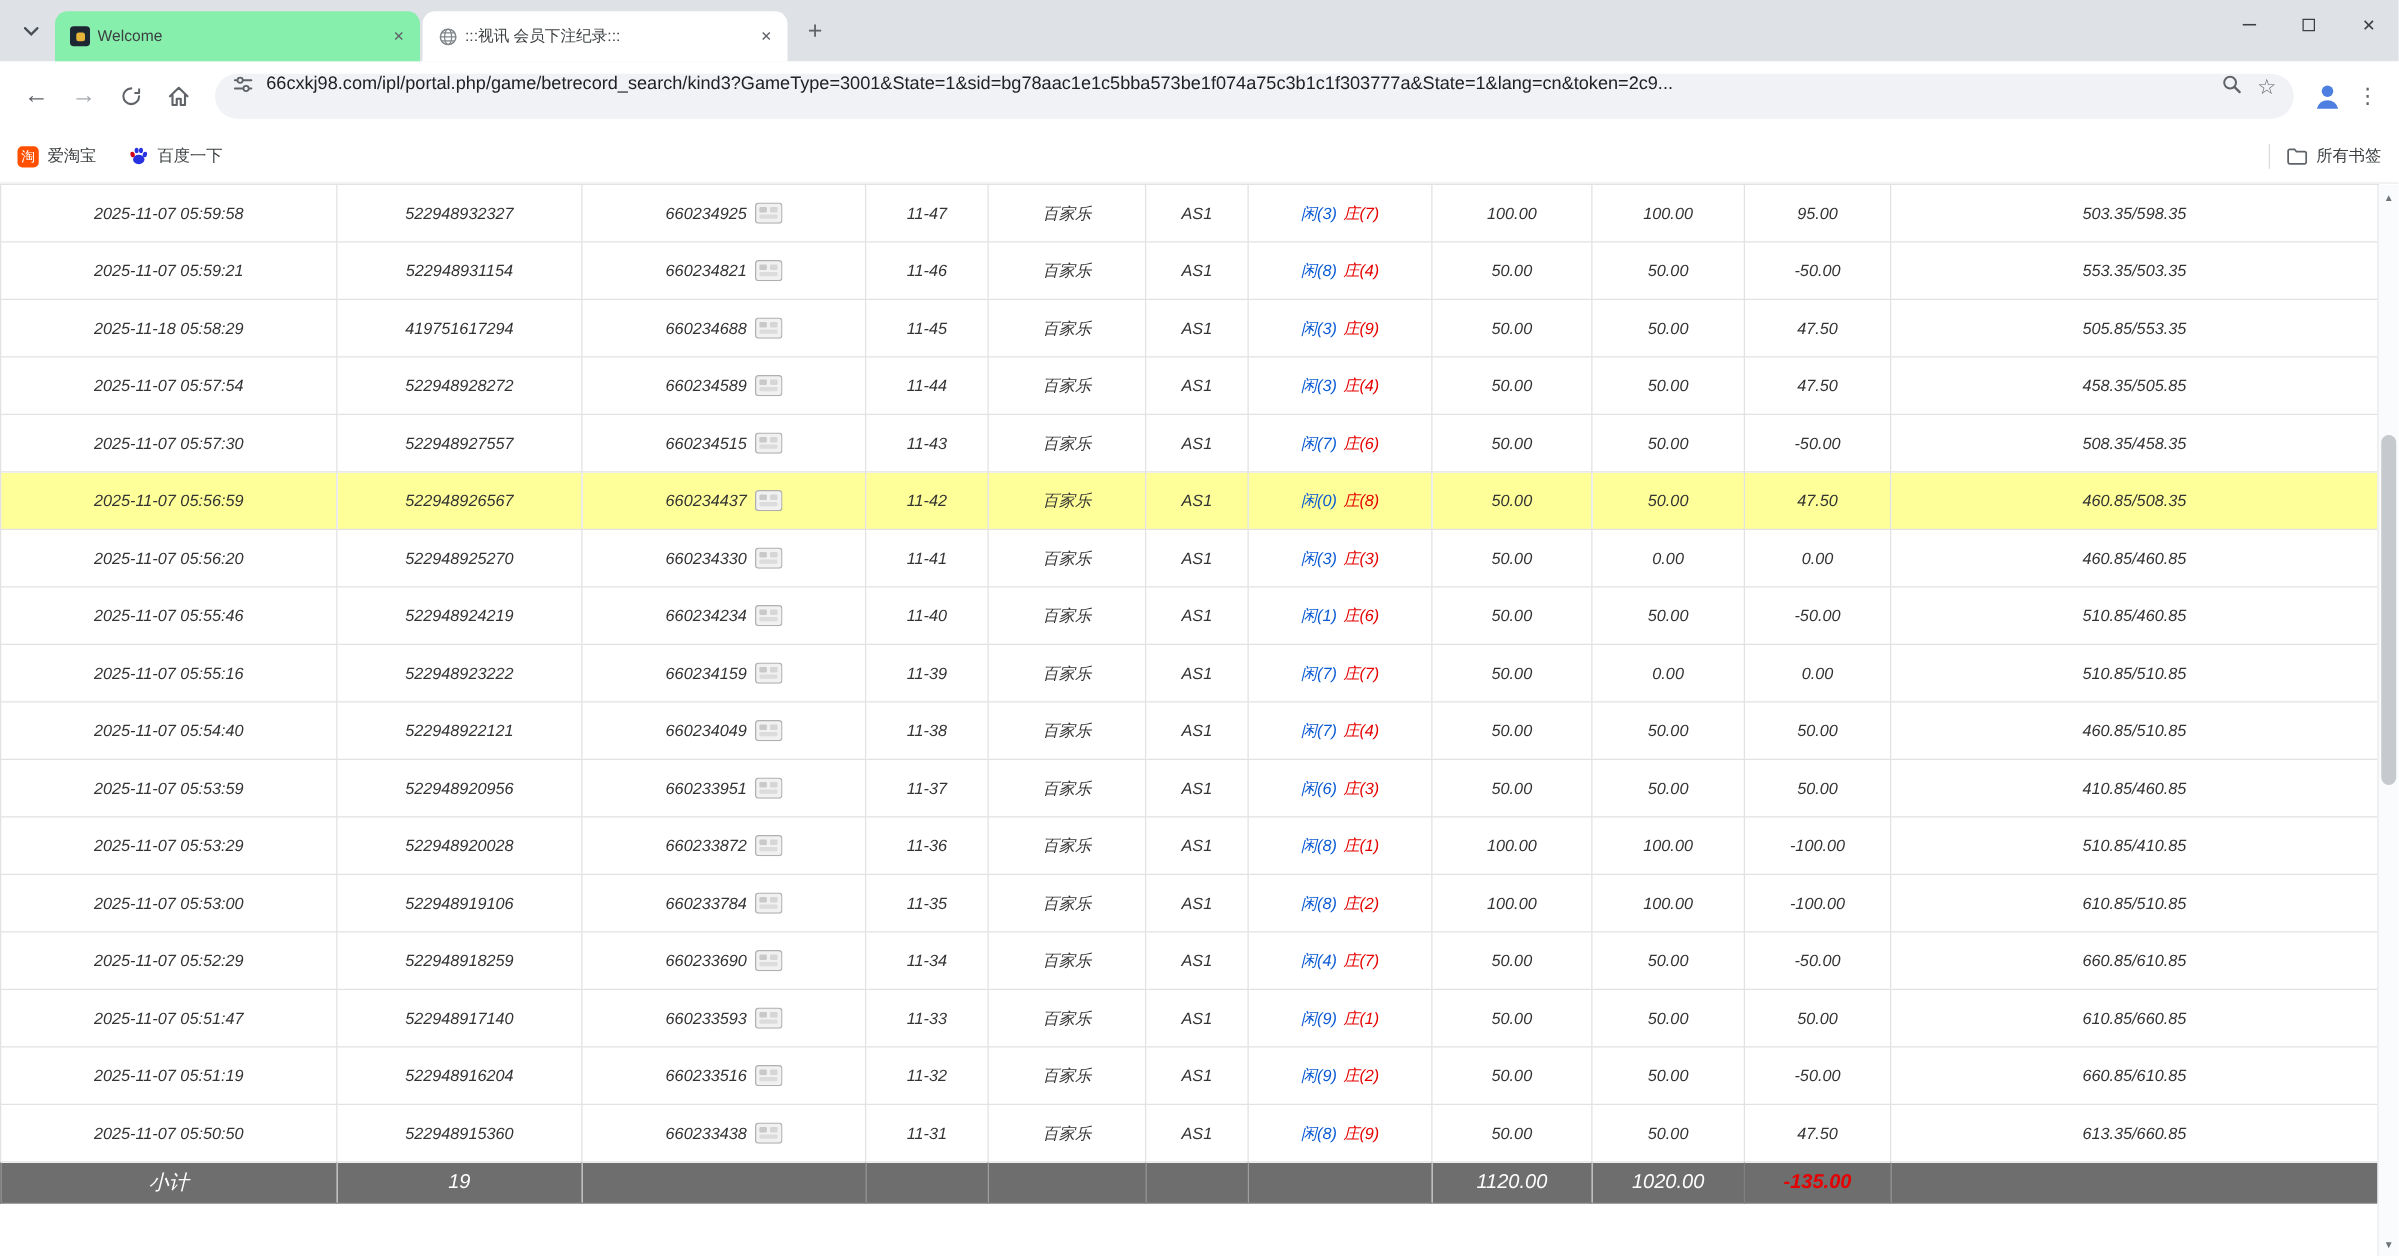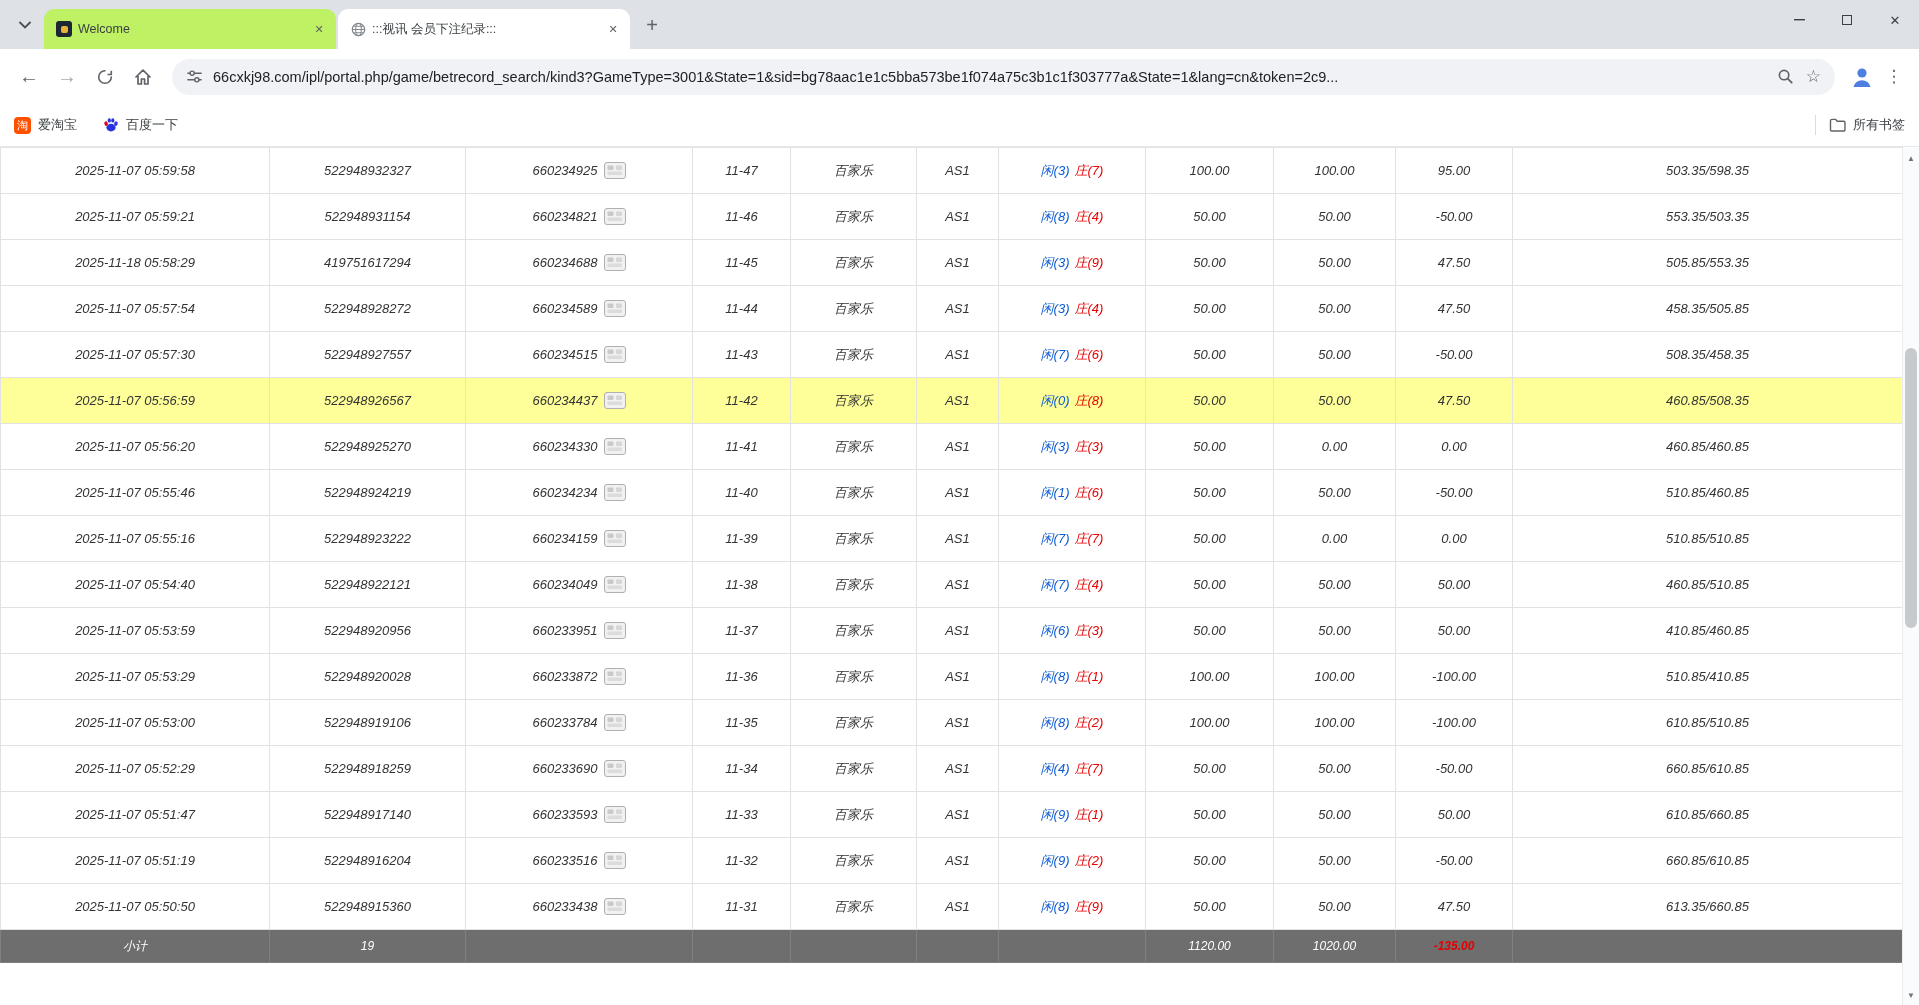--- a/index.html
+++ b/index.html
@@ -5,36 +5,36 @@
   * { margin:0; padding:0; box-sizing:border-box; }
   html,body { width:1919px; height:1005px; overflow:hidden; }
   body { font-family:"Liberation Sans", sans-serif; background:#fff; }
 
   .browser { position:relative; width:1919px; height:1005px; background:#fff; }
 
   
   .tabstrip { position:relative; height:49px; background:#dee1e6; display:flex; align-items:flex-end; padding-left:6px; }
   .tab-search-btn { width:30px; height:30px; margin:0 4px 9px 4px; border-radius:50%; display:flex; align-items:center; justify-content:center; color:#4a4f55; font-size:13px; }
   .tab { width:292px; height:40px; background:#fff; border-radius:10px 10px 0 0; display:flex; align-items:center; padding:0 8px 0 12px; margin-right:2px; position:relative; }
-  .tab.inactive { background:#bef264; }
+  .tab.inactive { background:#86efac; }
   .tab-title { flex:1; font-size:12.5px; color:#3c4043; white-space:nowrap; overflow:hidden; text-overflow:ellipsis; margin:0 6px; }
   .tab-close { width:18px; height:18px; border-radius:50%; display:flex; align-items:center; justify-content:center; font-size:11px; color:#5f6368; }
   .favicon { width:16px; height:16px; flex:0 0 16px; display:flex; align-items:center; justify-content:center; }
   .fav-welcome { background:#1d2633; border-radius:3px; position:relative; }
   .fav-welcome::after { content:""; width:7px; height:7px; border-radius:2px; background:#e8b339; display:block; }
   .newtab-btn { width:28px; height:28px; margin:0 0 10px 6px; display:flex; align-items:center; justify-content:center; color:#5f6368; font-size:20px; border-radius:50%; }
   .win-controls { position:absolute; top:0; right:0; height:40px; display:flex; }
   .win-btn { width:48px; height:40px; display:flex; align-items:center; justify-content:center; color:#3c4043; font-size:13px; }
   .max-glyph { width:10px; height:10px; border:1.4px solid #3c4043; }
 
   
   .toolbar { height:55px; background:#fff; display:flex; align-items:center; padding:0 10px; }
   .nav-btn { width:38px; height:38px; border-radius:50%; display:flex; align-items:center; justify-content:center; color:#5f6368; font-size:20px; flex:0 0 auto; }
   .nav-btn.dim { color:#a6abb1; }
-  .omnibox { flex:1; height:36px; background:#f0f2f5; border-radius:18px; display:flex; align-items:center; padding:0 14px; margin:0 10px; min-width:0; }
+  .omnibox { flex:1; height:36px; background:#f0f2f5; border-radius:18px; display:flex; align-items:flex-start; padding:0 14px; margin:0 10px; min-width:0; }
   .omni-url { flex:1; font-size:14.5px; color:#202124; white-space:nowrap; overflow:hidden; text-overflow:ellipsis; margin:0 10px 0 10px; }
   .omni-icon { flex:0 0 auto; display:flex; align-items:center; justify-content:center; color:#5f6368; }
   .star-icon { font-size:17px; color:#5f6368; margin-left:12px; }
   .avatar-btn { width:34px; height:34px; border-radius:50%; display:flex; align-items:center; justify-content:center; }
   .kebab-btn { width:30px; height:34px; display:flex; align-items:center; justify-content:center; color:#5f6368; font-size:17px; letter-spacing:0; }
 
   
   .bookmarks { height:43px; background:#fff; display:flex; align-items:center; padding:0 14px; border-bottom:1px solid #e6e8ea; }
   .bm-item { display:flex; align-items:center; gap:7px; margin-right:26px; font-size:13px; color:#3c4043; }
   .bm-ico-taobao { width:17px; height:17px; border-radius:4px; background:#ff5000; color:#fff; font-size:11px; display:flex; align-items:center; justify-content:center; }
@@ -46,21 +46,21 @@
   .content { position:relative; width:1919px; height:857px; background:#fff; overflow:hidden;font-style:italic; }
   table.records { border-collapse:collapse; table-layout:fixed; width:1902px; }
   table.records td { border:1px solid #e2e2e2; text-align:center; vertical-align:middle; font-size:13px; color:#333; height:46px; padding:0 2px; overflow:hidden; white-space:nowrap; }
   tr.data-row td { background:#fff; }
   tr.data-row.highlight td { background:var(--highlight-yellow, #ffff99); }
   .blue { color:var(--link-blue, #0b5bd3); text-decoration:none; cursor:pointer; }
   .red { color:var(--negative-red, #e60000); text-decoration:none; }
   .result-pair { display:inline-flex; gap:5px; align-items:center; justify-content:center; }
   .gid-wrap { display:inline-flex; align-items:center; gap:6px; justify-content:center; }
   .snap-icon { display:inline-flex; }
-  tr.footer-row td { background:var(--footer-bg, #6e6e6e); color:#fff; height:33px; border:1px solid #808080; font-size:12px; }
+  tr.footer-row td { background:var(--footer-bg, #6e6e6e); color:#fff; height:33px; border:1px solid #808080; font-size:16px; }
   tr.footer-row td.neg { color:var(--negative-red, #e60000); font-weight:bold; }
 
   
   .scrollbar { position:absolute; top:148px; right:0; width:17px; height:857px; background:#fafbfc; border-left:1px solid #ececec; }
   .sb-arrow { position:absolute; left:0; width:16px; height:16px; display:flex; align-items:center; justify-content:center; color:#6f7479; font-size:8px; }
   .sb-arrow.up { top:2px; }
   .sb-arrow.down { bottom:2px; }
   .sb-thumb { position:absolute; left:2px; width:12px; top:200px; height:280px; background:#c6c9cd; border-radius:6px; }
 
   svg { display:block; }

